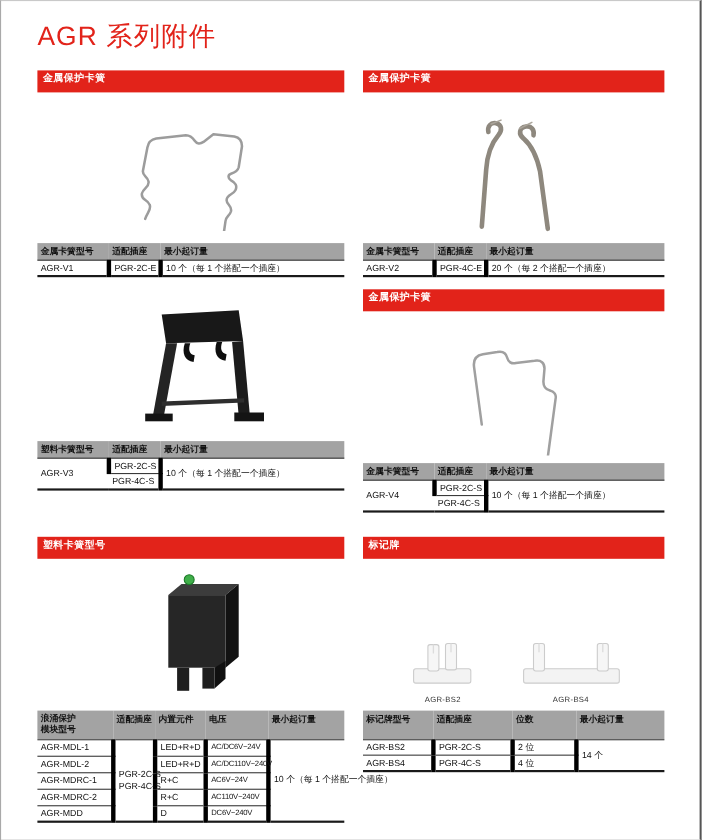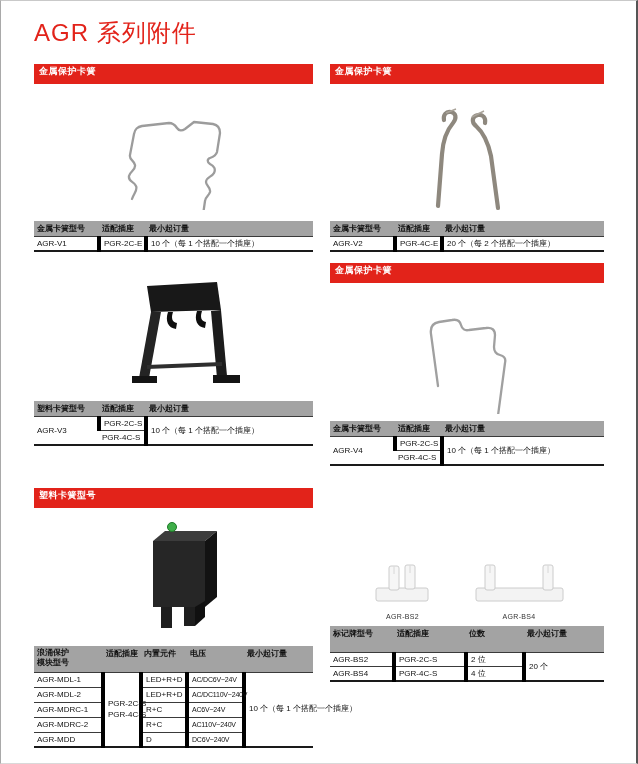--- a/index.html
+++ b/index.html
@@ -253,20 +253,21 @@
           <tr>
             <td>AGR-MDD</td>
             <td>D</td>
             <td class="volt">DC6V~240V</td>
           </tr>
         </tbody>
       </table>
     </div>
 
     <div class="section r3">
+      <div class="bar">标记牌</div>
       <div class="figure marker-figure">
         <div class="marker-item">
           <svg width="70" height="50" viewBox="0 0 70 50">
             <rect x="8" y="32" width="52" height="13" rx="2" fill="#f3f3f3" stroke="#cccccc" stroke-width="1"></rect>
             <rect x="21" y="10" width="10" height="24" rx="2" fill="#f6f6f6" stroke="#cccccc" stroke-width="1"></rect>
             <rect x="37" y="9" width="10" height="24" rx="2" fill="#f6f6f6" stroke="#cccccc" stroke-width="1"></rect>
             <path d="M26,10 v8 M42,9 v8" stroke="#dcdcdc" stroke-width="1.2" fill="none"></path>
           </svg>
           <div class="marker-caption">AGR-BS2</div>
         </div>
@@ -293,21 +294,21 @@
           <th>适配插座</th>
           <th>位数</th>
           <th>最小起订量</th>
         </tr>
           </thead>
         <tbody>
           <tr>
             <td>AGR-BS2</td>
             <td>PGR-2C-S</td>
             <td>2 位</td>
-            <td rowspan="2">20 个</td>
+            <td rowspan="2">14 个</td>
           </tr>
           <tr>
             <td>AGR-BS4</td>
             <td>PGR-4C-S</td>
             <td>4 位</td>
           </tr>
         </tbody>
       </table>
     </div>
 

